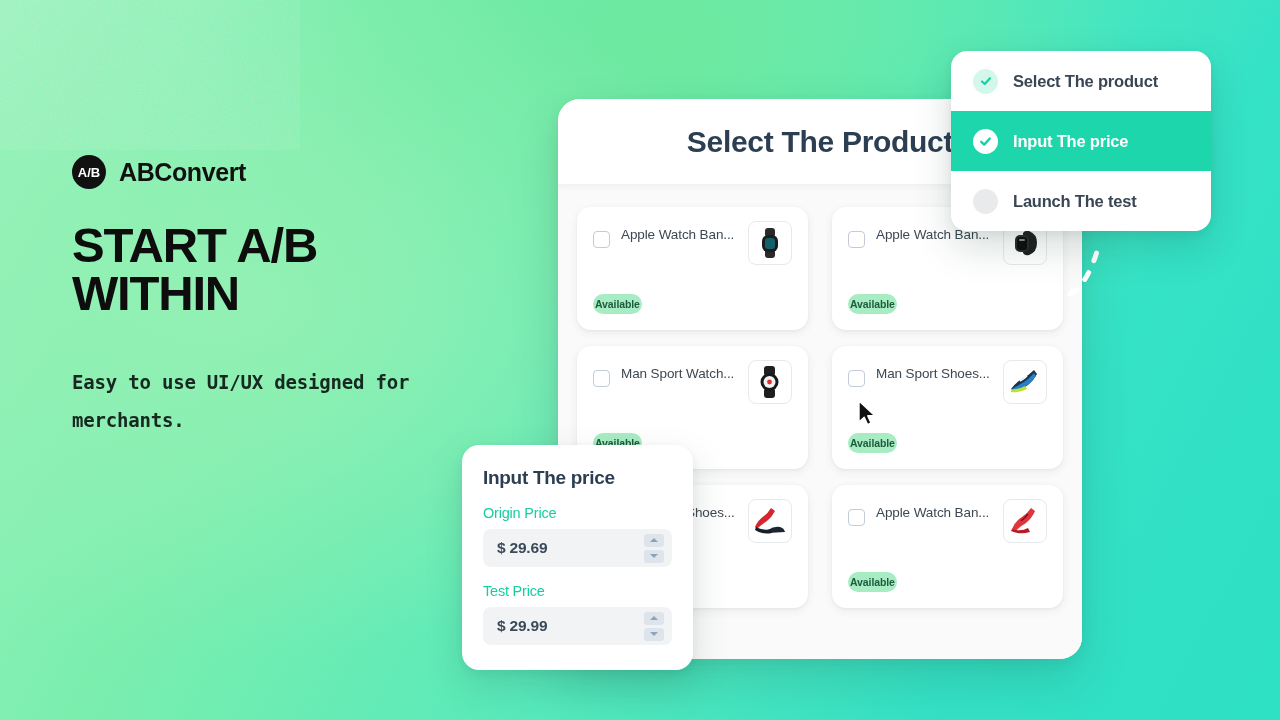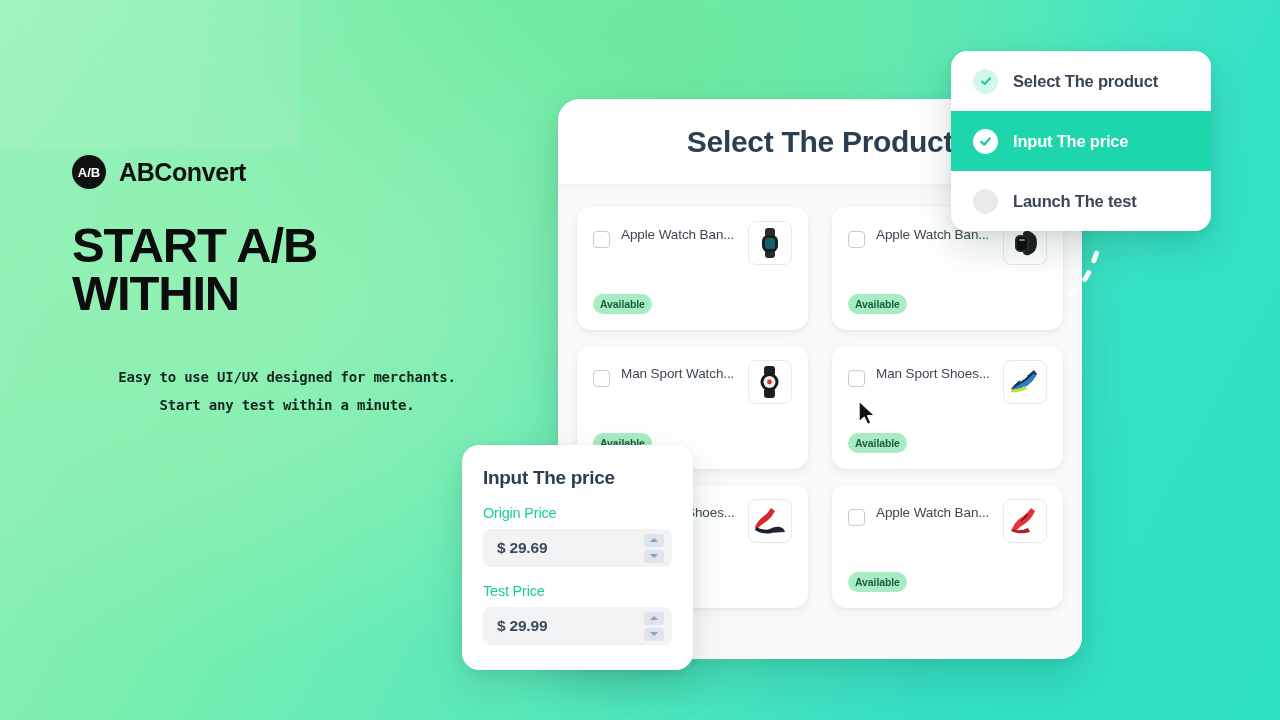--- a/index.html
+++ b/index.html
@@ -28,21 +28,21 @@
     font-size:25px; font-weight:bold; color:#111; letter-spacing:-.4px;
   }
   .headline {
     margin-top:33px; font-size:49px; line-height:.97; font-weight:bold;
     color:#0d0d0d; letter-spacing:-1.2px; text-transform:uppercase;
     font-family:"Liberation Sans", sans-serif;
   }
   .headline span { display:block; }
   .sub {
     margin-top:46px; font-family:"DejaVu Sans Mono", monospace;
-    font-size:14px; line-height:2.0; color:#16281f; font-weight:bold; letter-spacing:-.2px;text-align:center;
+    font-size:19px; line-height:2.0; color:#16281f; font-weight:bold; letter-spacing:-.2px;
   }
   .sub span { display:block; }
 
   
   .product-panel {
     position:absolute; left:558px; top:99px; width:524px; height:560px;
     background:#fff; border-radius:22px;
     box-shadow:0 22px 50px rgba(20,60,50,.16), 0 4px 14px rgba(20,60,50,.07);
     overflow:hidden;
   }
@@ -75,21 +75,21 @@
     letter-spacing:-.1px;
   }
   .pthumb {
     width:44px; height:44px; border:1px solid #e6e9ee; border-radius:8px; background:#fff;
     flex:0 0 auto; display:flex; align-items:center; justify-content:center; overflow:hidden;
   }
   .pthumb svg { display:block; }
   .badge {
     position:absolute; left:16px; bottom:16px;
     background:#a8ecc3; color:#1d5b3c; font-size:10.5px; font-weight:bold;
-    padding:4px 7px; border-radius:11px; letter-spacing:-.1px;
+    padding:4px 2px; border-radius:11px; letter-spacing:-.1px;
   }
 
   
   .steps {
     position:absolute; left:951px; top:51px; width:260px; border-radius:16px;
     background:#fff; overflow:hidden; z-index:6;
     box-shadow:0 16px 38px rgba(20,60,50,.17), 0 3px 10px rgba(20,60,50,.08);
   }
   .step { display:flex; align-items:center; gap:15px; padding:15px 22px; height:60px; }
   .step.active { background:#1ed6ab; }
@@ -147,21 +147,20 @@
     <div class="brand-name">ABConvert</div>
   </div>
 
   <div class="headline">
     <span>START A/B</span>
     <span>WITHIN</span>
   </div>
 
   <div class="sub">
     <span>Easy to use UI/UX designed for merchants.</span>
-    <span>Start any test within a minute.</span>
   </div>
 </div>
 
 <div class="product-panel">
   <div class="panel-head">
     <div class="panel-title">Select The  Product</div>
   </div>
   <div class="panel-body">
 
     <div class="pcard">

